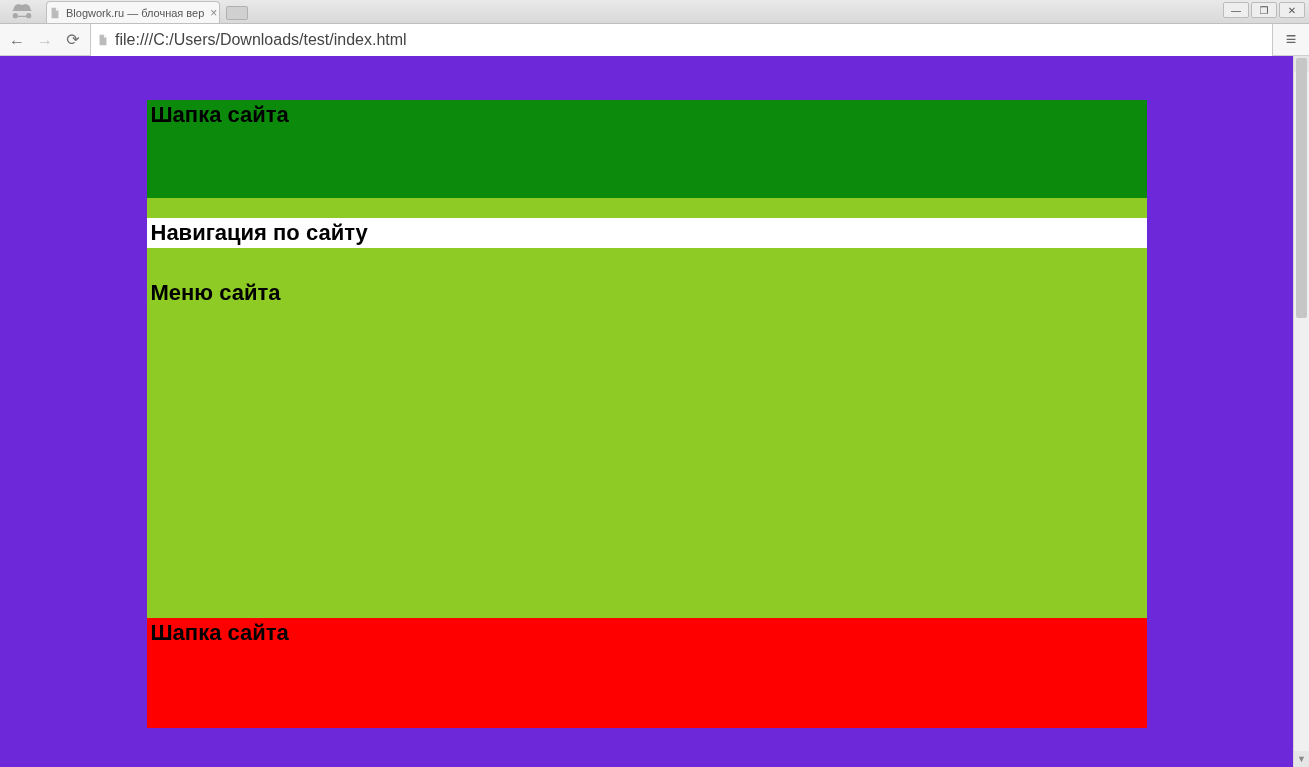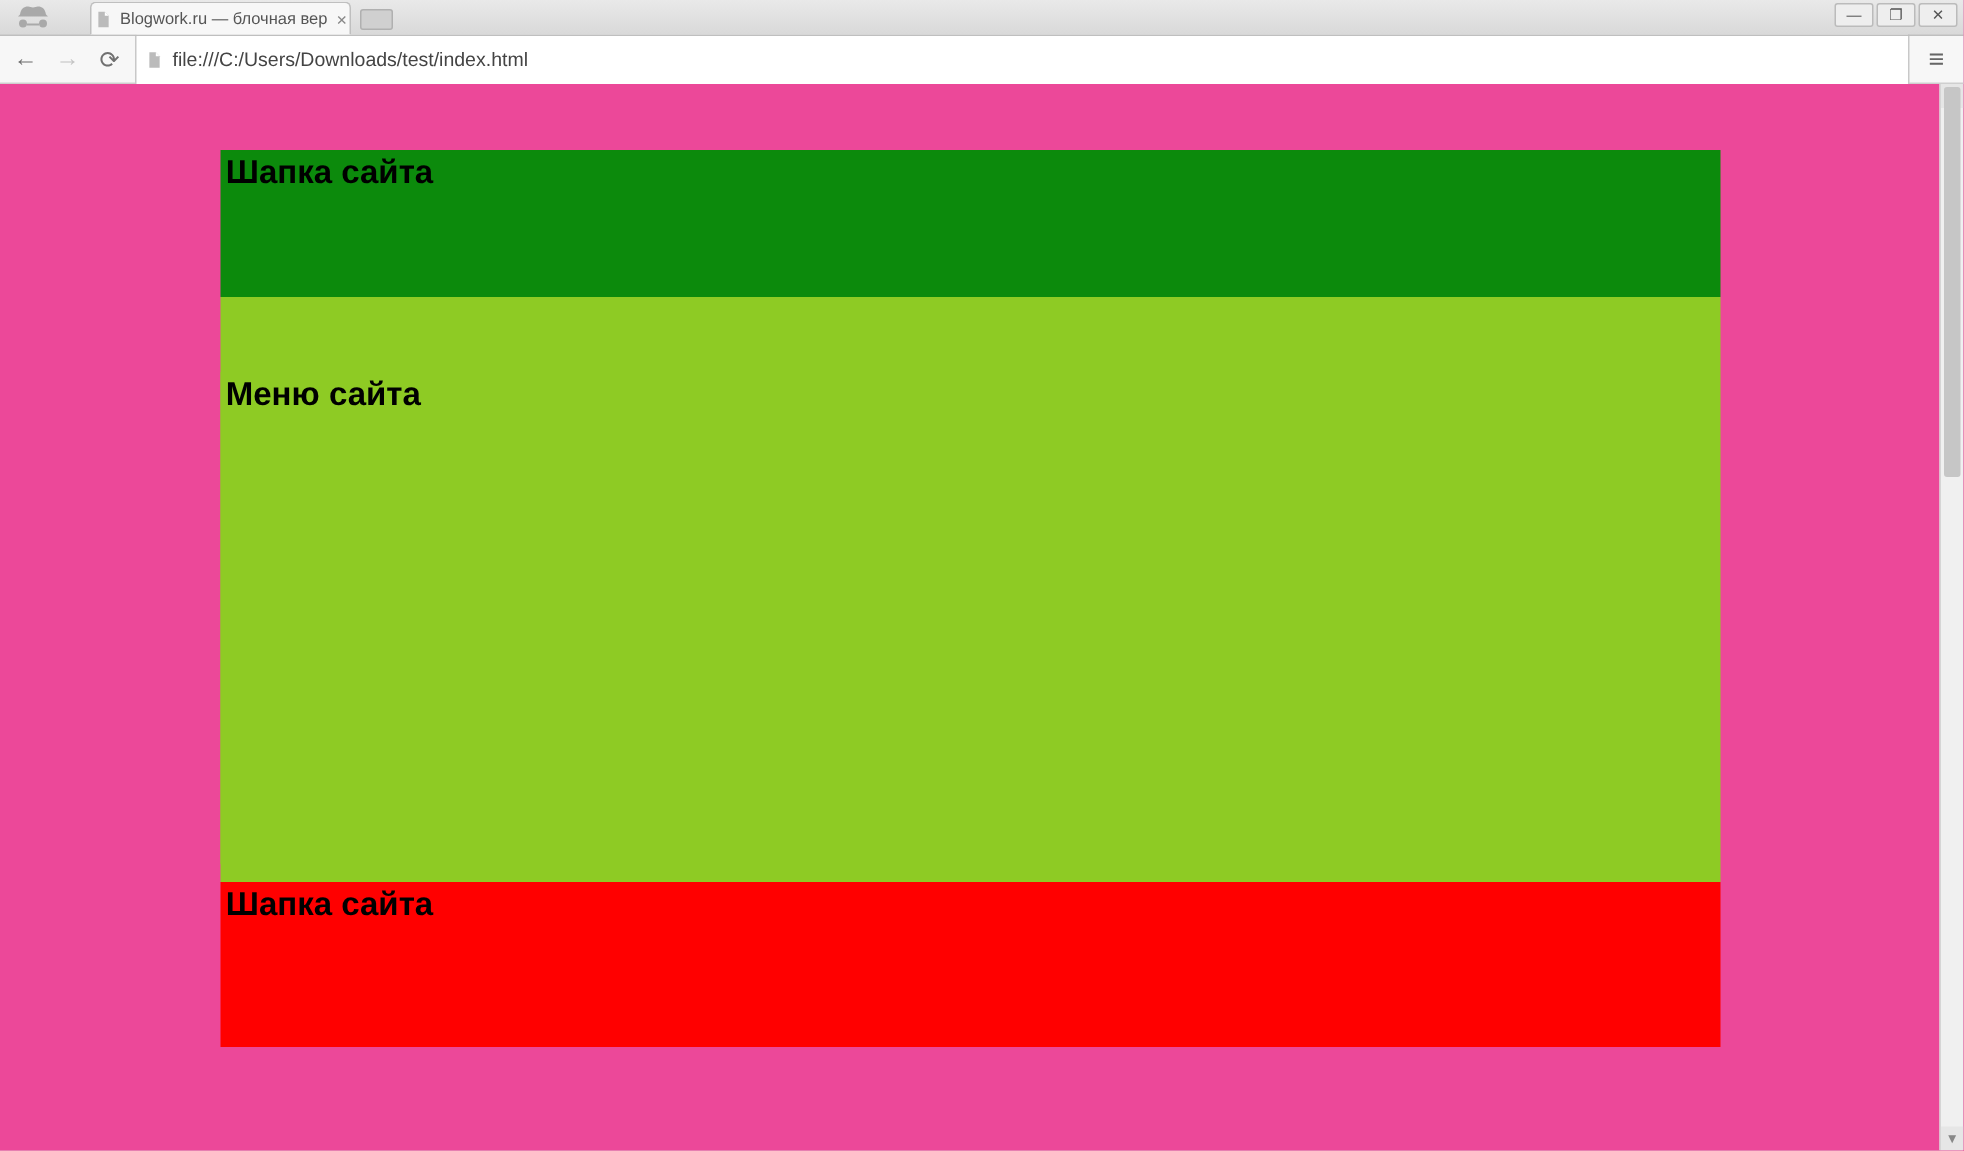--- a/index.html
+++ b/index.html
@@ -21,21 +21,21 @@
   .incognito-icon svg{width:28px;height:16px;}
   .tab{
     height:22px;
     background:#f7f7f7;
     border:1px solid #bfbfbf;
     border-bottom:none;
     border-top-left-radius:4px;border-top-right-radius:4px;
     display:flex;align-items:center;
     padding:0 2px;
     font-size:11px;color:#555;
-    margin-left:16px;
+    margin-left:2px;
     max-width:190px;
     overflow:hidden;white-space:nowrap;
   }
   .tab .page-icon{width:12px;height:12px;margin-right:5px;flex:0 0 auto;}
   .tab .tab-title{flex:1 1 auto;overflow:hidden;text-overflow:ellipsis;}
   .tab .close{margin-left:6px;color:#888;font-size:12px;line-height:1;flex:0 0 auto;}
   .newtab{
     width:22px;height:14px;background:#d0d0d0;border:1px solid #b0b0b0;
     border-radius:2px;margin-left:6px;margin-bottom:3px;
   }
@@ -51,32 +51,32 @@
     height:32px;background:#f7f7f7;border-bottom:1px solid #cfcfcf;
     display:flex;align-items:center;padding:0 6px;gap:6px;
   }
   .nav-btn{
     width:22px;height:22px;display:flex;align-items:center;justify-content:center;
     color:#707070;font-size:16px;border-radius:3px;
   }
   .nav-btn.disabled{color:#c4c4c4;}
   .omnibox{
     flex:1 1 auto;height:40px;background:#fff;border:1px solid #c8c8c8;border-radius:3px;
-    display:flex;align-items:center;padding:0 6px;font-size:13px;color:#444;
+    display:flex;align-items:center;padding:0 6px;font-size:16px;color:#444;
   }
   .omnibox .page-icon{width:12px;height:12px;margin-right:6px;flex:0 0 auto;}
   .menu-btn{
     width:24px;height:22px;display:flex;align-items:center;justify-content:center;color:#666;font-size:18px;
   }
 
   
   .viewport{
     position:relative;
     height:calc(100% - 56px);
-    background:#ec4899;
+    background:#6d28d9;
     overflow:hidden;
   }
   .vscroll{
     position:absolute;top:0;right:0;bottom:0;width:16px;background:#f0f0f0;border-left:1px solid #d5d5d5;
   }
   .vscroll .thumb{position:absolute;left:2px;right:2px;top:2px;height:260px;background:#c6c6c6;border-radius:2px;}
   .vscroll .arrow{position:absolute;left:0;right:0;height:16px;background:#e6e6e6;display:flex;align-items:center;justify-content:center;font-size:9px;color:#888;}
   .vscroll .arrow.up{top:0;}
   .vscroll .arrow.down{bottom:0;}
 
@@ -171,20 +171,23 @@
 
   <div class="page-canvas">
     <div class="site">
 
       <div class="site-header">
         <h2>Шапка сайта</h2>
       </div>
 
       <div class="gap1"></div>
 
+      <div class="site-nav">
+        <h2>Навигация по сайту</h2>
+      </div>
 
       <div class="gap2"></div>
 
       <div class="mid">
         <div class="menu">
           <h2>Меню сайта</h2>
         </div>
       </div>
 
       <div class="gap3"></div>

